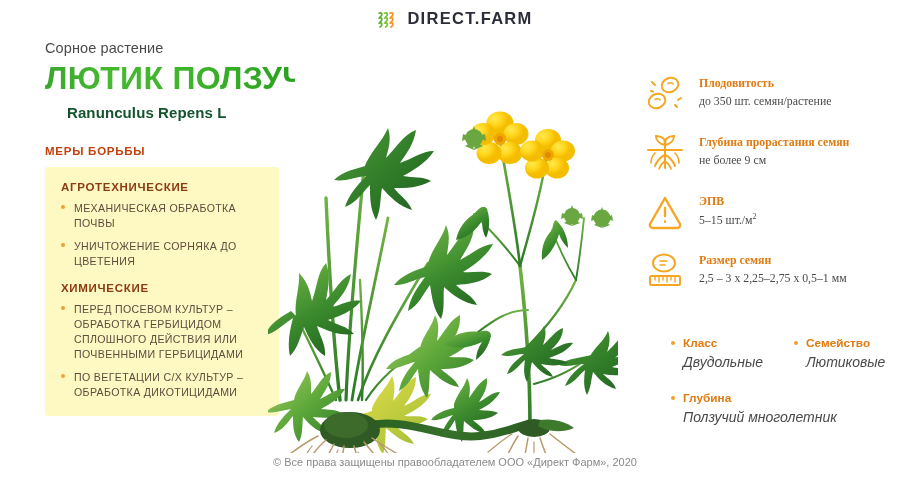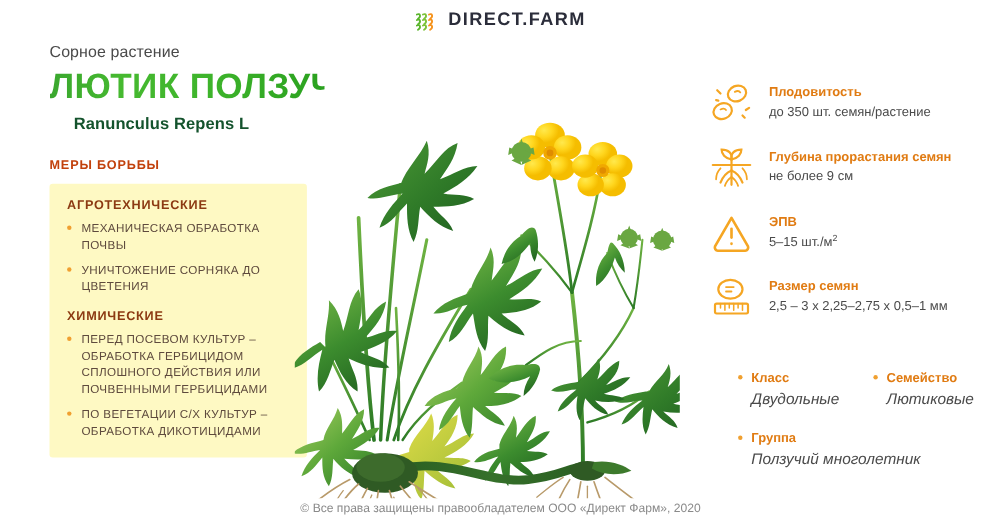--- a/index.html
+++ b/index.html
@@ -44,21 +44,21 @@
   .mlist li .dot { position:absolute; left:0; top:4px; width:4px; height:4px;
                    border-radius:50%; background:#f0a030; }
 
   
   .plant { position:absolute; left:268px; top:48px; width:350px; height:405px; }
 
   
   .facts { position:absolute; left:645px; top:74px; width:258px; }
   .fact { display:flex; align-items:flex-start; gap:14px; margin-bottom:19px; }
   .fact-ico { width:40px; min-width:40px; height:40px; display:block; }
-  .fact-body { padding-top:2px; }
+  .fact-body { padding-top:2px;font-family:Liberation Serif, serif; }
   .fact-label { font-size:11.8px; font-weight:bold; color:#e07b12; line-height:1.25; }
   .fact-value { font-size:11.8px; color:#4a4a4a; line-height:1.35; margin-top:3px; }
   .sup { font-size:8px; vertical-align:super; }
 
   
   .taxo { position:absolute; left:671px; top:336px; width:266px; }
   .taxo-row { display:flex; }
   .taxo-cell { width:123px; }
   .taxo-cell.wide { width:266px; }
   .taxo-key { position:relative; padding-left:12px; font-size:11.8px;
@@ -445,21 +445,21 @@
           <span class="dot"></span>
           <span>Семейство</span>
         </div>
         <div class="taxo-val">Лютиковые</div>
       </div>
     </div>
     <div class="taxo-row">
       <div class="taxo-cell wide">
         <div class="taxo-key">
           <span class="dot"></span>
-          <span>Группа</span>
+          <span>Глубина</span>
         </div>
         <div class="taxo-val">Ползучий многолетник</div>
       </div>
     </div>
   </div>
 
   <div class="footer">© Все права защищены правообладателем ООО «Директ Фарм», 2020</div>
 
 </div>
 

